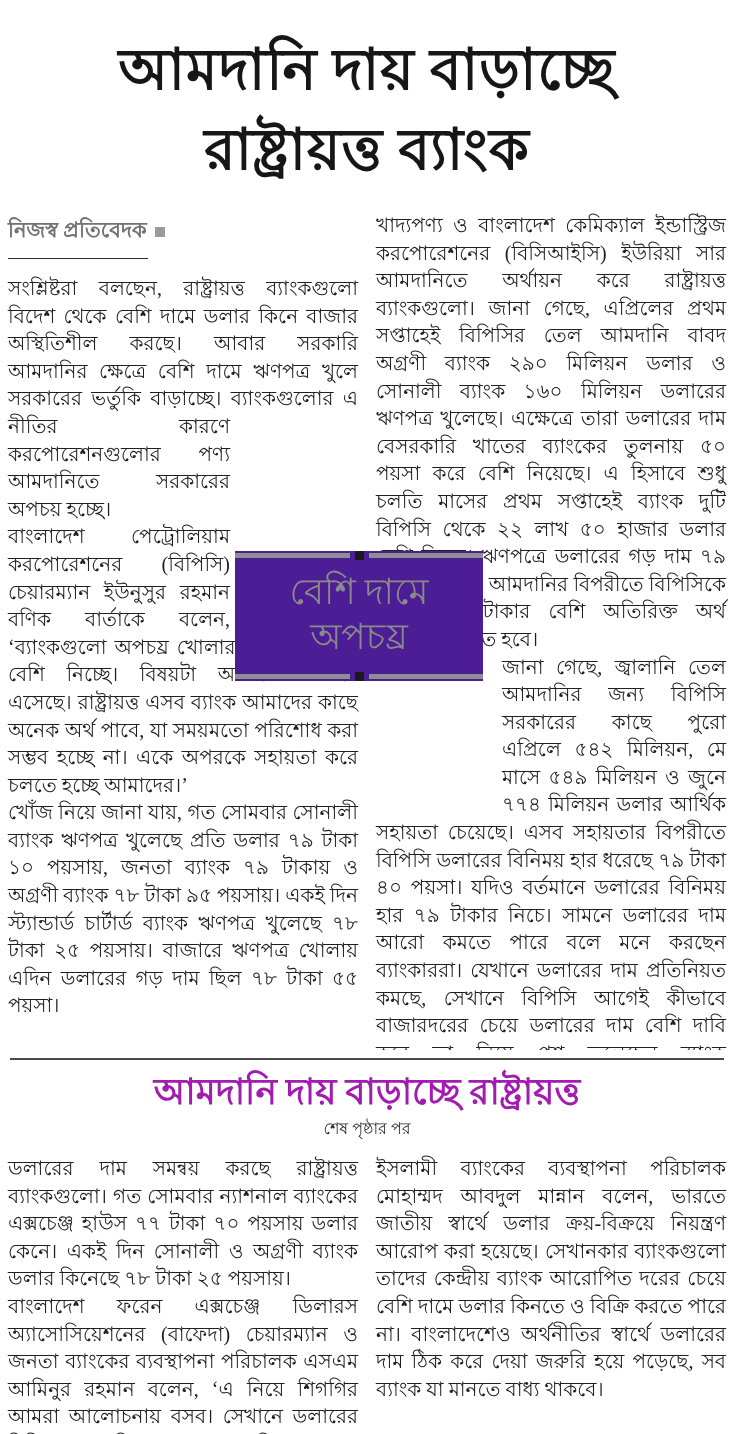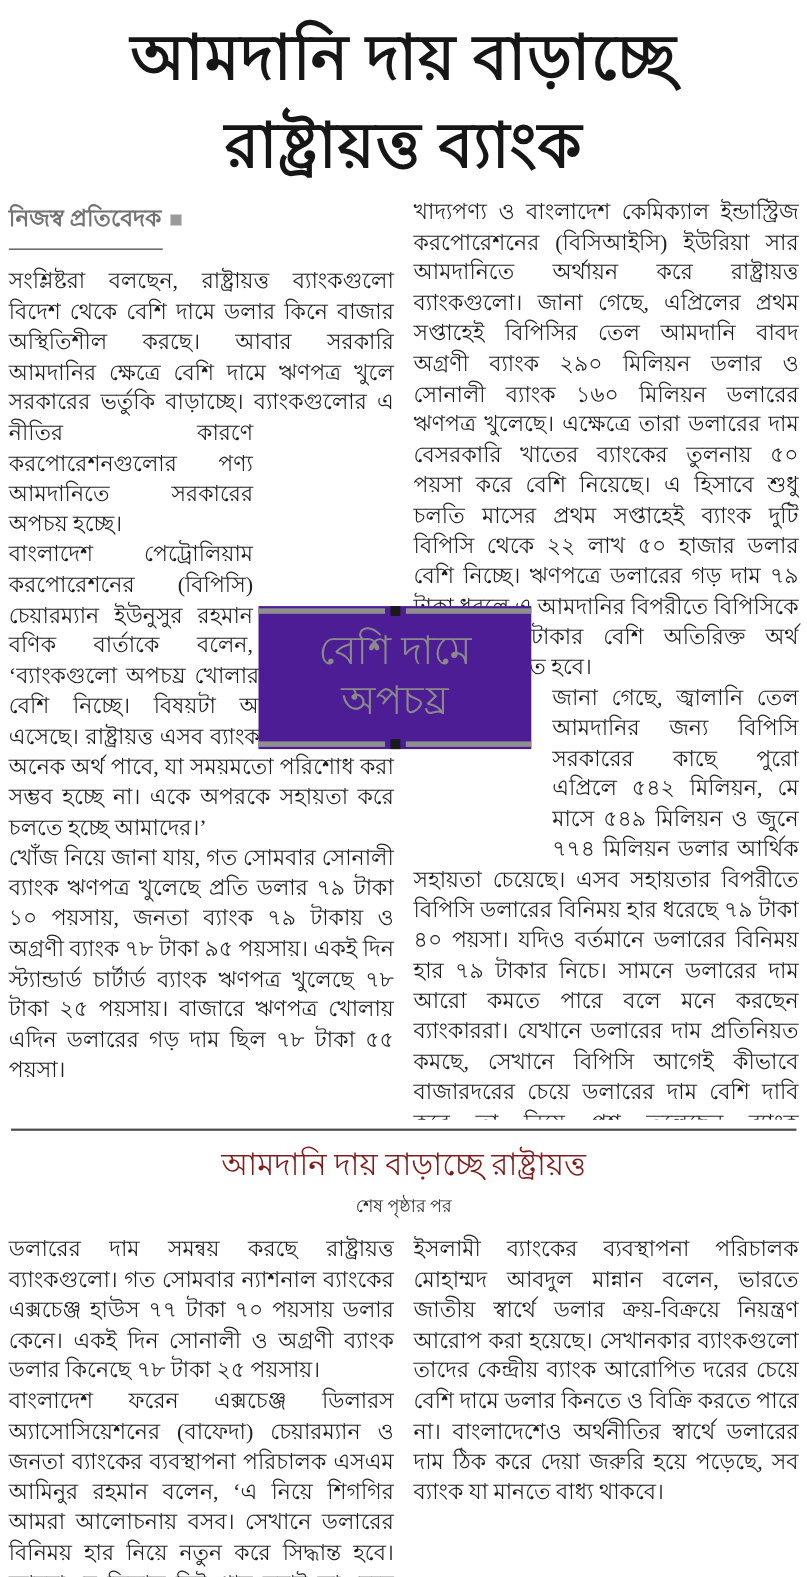--- a/index.html
+++ b/index.html
@@ -12,21 +12,21 @@
     position: relative;
     width: 734px;
     height: 1434px;
     margin: 0 auto;
     background: #ffffff;
     color: #1b1b1b;
     overflow: hidden;
   }
   
   .headline {
-    margin: 0;
+    margin: 16px;
     padding: 14px 10px 6px 10px;
     text-align: center;
     font-size: 57px;
     line-height: 80px;
     font-weight: 700;
     color: #161616;
     letter-spacing: 1px;
   }
   
   .columns {
@@ -121,24 +121,24 @@
     border: 0;
     border-top: 2px solid #4a4a4a;
   }
   
   .cont-header {
     text-align: center;
     padding: 10px 0 2px 0;
   }
   .cont-headline {
     margin: 0;
-    font-size: 28px;
+    font-size: 36px;
     line-height: 44px;
-    font-weight: 400;
-    color: #7f1d1d;
+    font-weight: 700;
+    color: #a21caf;
   }
   .cont-subtitle {
     margin: 2px 0 10px 0;
     font-size: 16px;
     color: #2a2a2a;
   }
 </style>
 </head>
 <body>
 

